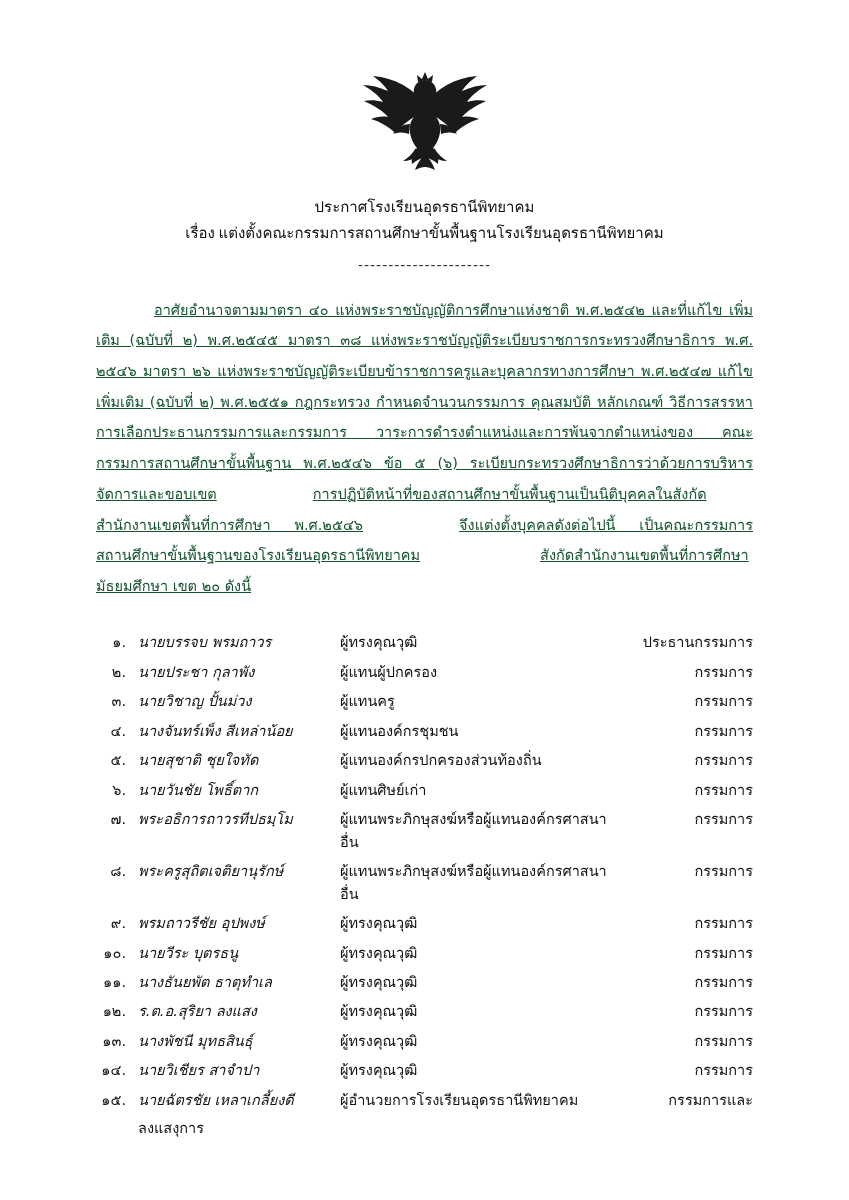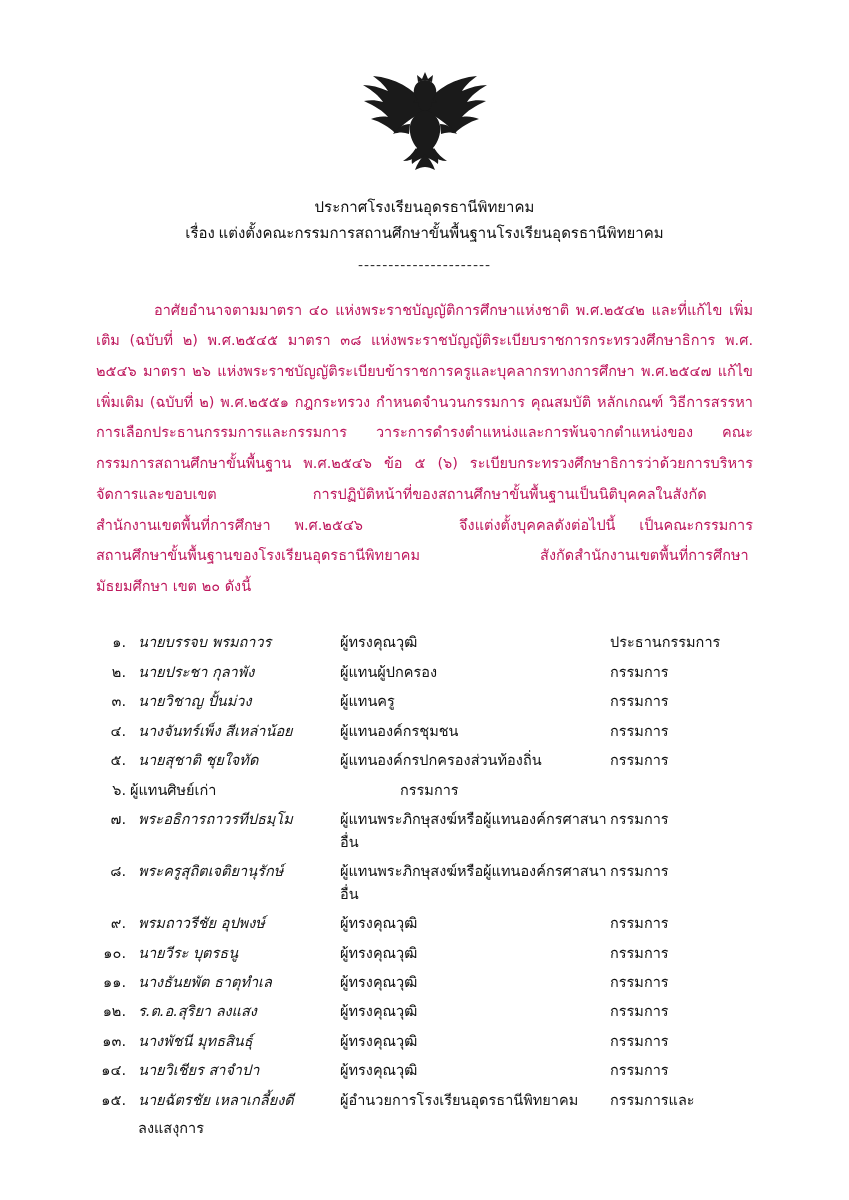--- a/index.html
+++ b/index.html
@@ -50,21 +50,22 @@
     margin-bottom: 22px;
     font-size: 14px;
     letter-spacing: 1px;
     color: #333;
   }
   .body-text {
     font-size: 14.5px;
     line-height: 2.12;
     text-align: justify;
     text-justify: inter-word;
-    color: #be185d;
+    color: #14532d;
+    text-decoration: underline;
   }
   .body-text .indent {
     display: inline-block;
     width: 58px;
   }
   .gap-md { display: inline-block; width: 96px; }
   .gap-lg { display: inline-block; width: 120px; }
 
   .members {
     margin-top: 26px;
@@ -91,20 +92,21 @@
     font-style: italic;
   }
   .m-role {
     width: 270px;
     flex: 0 0 270px;
     box-sizing: border-box;
   }
   .m-pos {
     flex: 1 1 auto;
     box-sizing: border-box;
+    text-align: right;
   }
   .member-cont {
     padding-left: 42px;
     padding-top: 2px;
     font-size: 14.5px;
   }
 </style>
 </head>
 <body>
 
@@ -188,20 +190,21 @@
 
     <div class="member-row">
       <span class="m-num">๕.</span>
       <span class="m-name">นายสุชาติ  ชุยใจทัด</span>
       <span class="m-role">ผู้แทนองค์กรปกครองส่วนท้องถิ่น</span>
       <span class="m-pos">กรรมการ</span>
     </div>
 
     <div class="member-row">
       <span class="m-num">๖.</span>
+      <span class="m-name">นายวันชัย  โพธิ์ตาก</span>
       <span class="m-role">ผู้แทนศิษย์เก่า</span>
       <span class="m-pos">กรรมการ</span>
     </div>
 
     <div class="member-row">
       <span class="m-num">๗.</span>
       <span class="m-name">พระอธิการถาวรทีปธมฺโม</span>
       <span class="m-role">ผู้แทนพระภิกษุสงฆ์หรือผู้แทนองค์กรศาสนาอื่น</span>
       <span class="m-pos">กรรมการ</span>
     </div>

